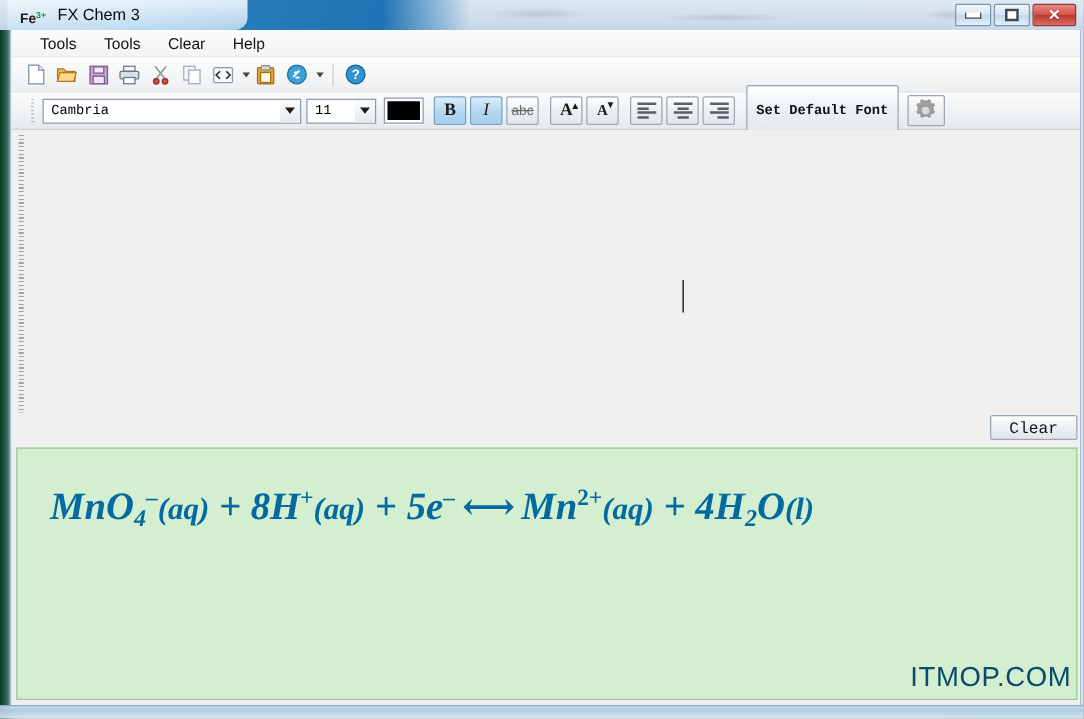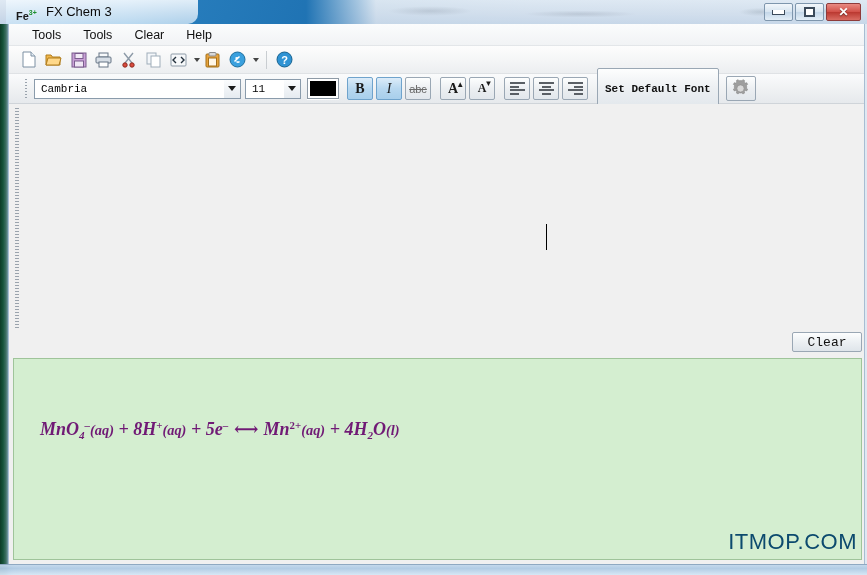--- a/index.html
+++ b/index.html
@@ -219,23 +219,22 @@
   
   #output-panel{
     position:absolute;left:4px;top:334px;width:849px;height:202px;
     background:#d4eed0;
     border:1px solid #9fc49a;
     box-sizing:border-box;
   }
   #output-text{
     position:absolute;left:26px;top:28px;
     font-family:"Liberation Serif","DejaVu Serif",serif;
-    font-weight:bold;font-style:italic;font-size:18px;color:#701a75;
+    font-weight:bold;font-style:italic;font-size:31px;color:#0369a1;
     white-space:nowrap;
-    margin-top:32px;
   }
   #output-text sub{font-size:.62em;font-style:italic;vertical-align:-.32em;}
   #output-text sup{font-size:.60em;font-style:normal;vertical-align:.58em;font-weight:bold;}
   #output-text .aq{font-size:.80em;}
   #output-text .arrow{font-size:.95em;letter-spacing:-1px;padding:0 6px;font-style:normal;}
   #watermark{
     position:absolute;right:4px;bottom:4px;
     font-family:"Liberation Sans",sans-serif;font-size:22px;color:#0c4a6e;
     letter-spacing:.5px;
   }

